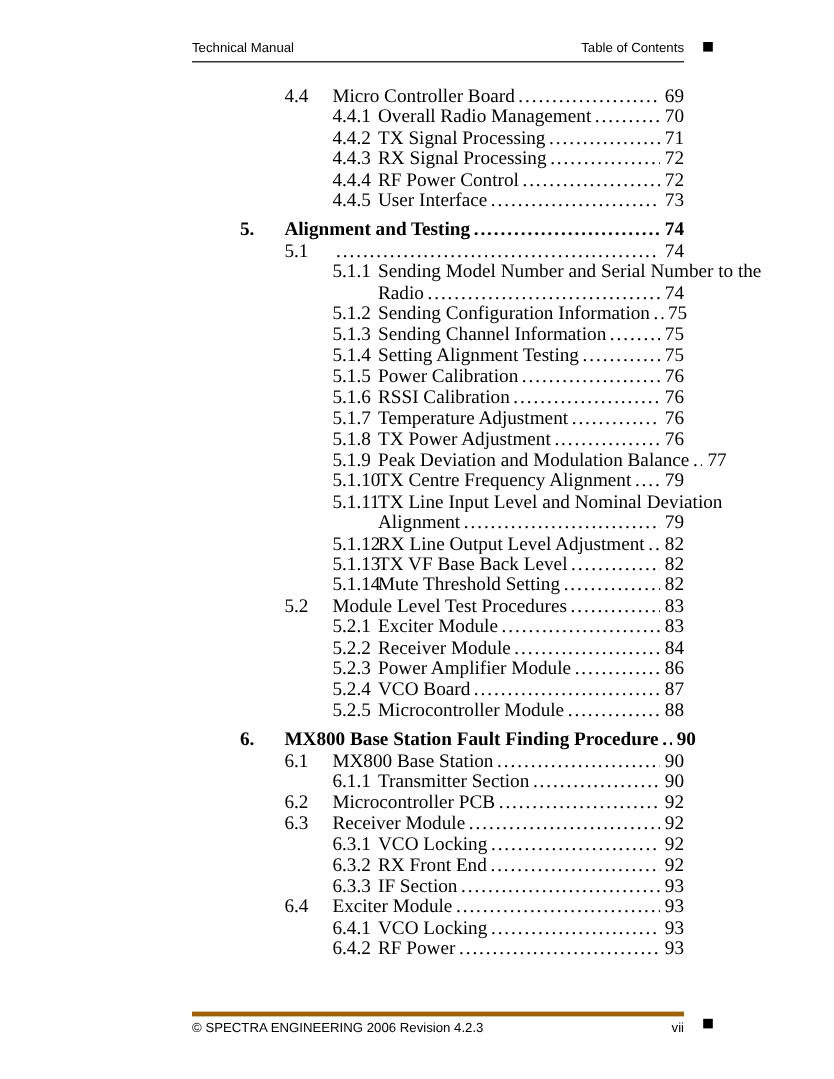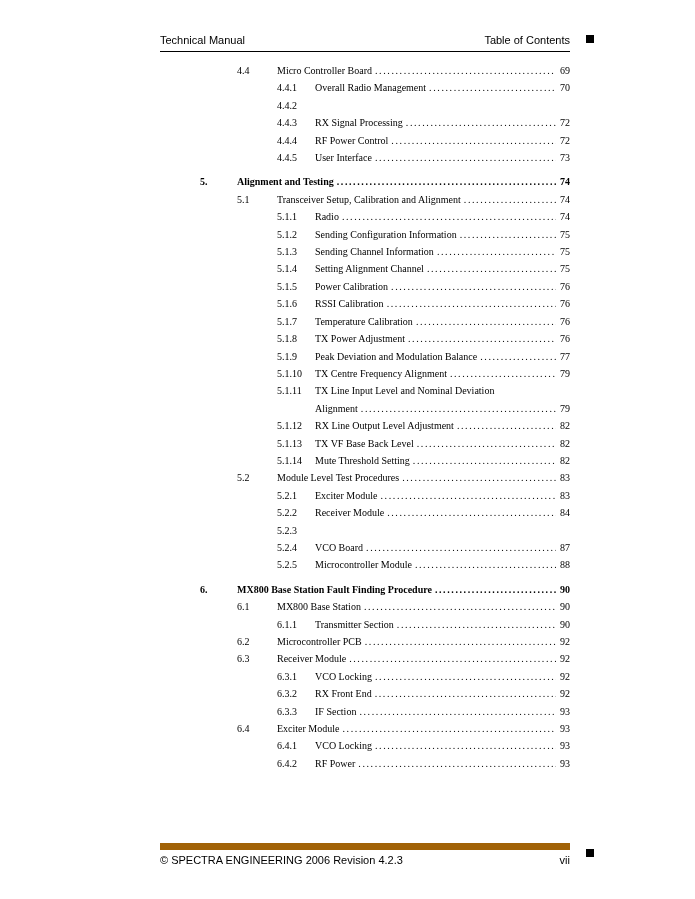--- a/index.html
+++ b/index.html
@@ -39,22 +39,22 @@
     background: #000000;
   }
   .corner-mark.top { right: 101px; top: 35px; }
   .corner-mark.bottom { right: 101px; top: 849px; }
 
   
   .toc {
     position: absolute;
     left: 200px;
     right: 125px;
-    top: 62px;
-    font-size: 10px;
+    top: 72px;
+    font-size: 16px;
     line-height: 17.4px;
   }
   .toc-row { display: flex; }
   .toc-row.space-before { margin-top: 7px; }
   .toc-row.bold { font-weight: bold; }
   .toc-row.italic { }
 
   .toc-row.lvl1 { padding-left: 0; }
   .toc-row.lvl1 .toc-num { width: 37px; }
   .toc-row.lvl2 { padding-left: 37px; }
@@ -92,21 +92,21 @@
     position: absolute;
     left: 160px;
     right: 125px;
     top: 843px;
     display: flex;
     justify-content: space-between;
     align-items: flex-start;
     font-family: "Liberation Sans", "DejaVu Sans", sans-serif;
     font-size: 11px;
     padding-top: 4px;
-    border-top: 7px solid #a16207;
+    border-top: 4px solid #a16207;
   }
 </style>
 </head>
 <body>
 
 <div class="page">
 
   <div class="running-header">
     <span>Technical Manual</span>
     <span>Table of Contents</span>
@@ -129,20 +129,27 @@
         <span class="toc-body">
           <span class="toc-line">
             <span class="toc-title">Overall Radio Management</span>
             <span class="toc-leader"></span>
             <span class="toc-page">70</span>
           </span>
         </span>
       </div>
       <div class="toc-row lvl3 italic">
         <span class="toc-num">4.4.2</span>
+        <span class="toc-body">
+          <span class="toc-line">
+            <span class="toc-title">TX Signal Processing</span>
+            <span class="toc-leader"></span>
+            <span class="toc-page">71</span>
+          </span>
+        </span>
       </div>
       <div class="toc-row lvl3 italic">
         <span class="toc-num">4.4.3</span>
         <span class="toc-body">
           <span class="toc-line">
             <span class="toc-title">RX Signal Processing</span>
             <span class="toc-leader"></span>
             <span class="toc-page">72</span>
           </span>
         </span>
@@ -174,30 +181,32 @@
             <span class="toc-title">Alignment and Testing</span>
             <span class="toc-leader"></span>
             <span class="toc-page">74</span>
           </span>
         </span>
       </div>
       <div class="toc-row lvl2">
         <span class="toc-num">5.1</span>
         <span class="toc-body">
           <span class="toc-line">
-            <span class="toc-title">Transceiver Setup, Calibration and Alignment</span>
             <span class="toc-leader"></span>
             <span class="toc-page">74</span>
           </span>
         </span>
       </div>
       <div class="toc-row lvl3 italic">
         <span class="toc-num">5.1.1</span>
         <span class="toc-body">
           <span class="toc-line">
+            <span class="toc-title">Sending Model Number and Serial Number to the</span>
+          </span>
+          <span class="toc-line">
             <span class="toc-title">Radio</span>
             <span class="toc-leader"></span>
             <span class="toc-page">74</span>
           </span>
         </span>
       </div>
       <div class="toc-row lvl3 italic">
         <span class="toc-num">5.1.2</span>
         <span class="toc-body">
           <span class="toc-line">
@@ -214,21 +223,21 @@
             <span class="toc-title">Sending Channel Information</span>
             <span class="toc-leader"></span>
             <span class="toc-page">75</span>
           </span>
         </span>
       </div>
       <div class="toc-row lvl3 italic">
         <span class="toc-num">5.1.4</span>
         <span class="toc-body">
           <span class="toc-line">
-            <span class="toc-title">Setting Alignment Channel</span>
+            <span class="toc-title">Setting Alignment Testing</span>
             <span class="toc-leader"></span>
             <span class="toc-page">75</span>
           </span>
         </span>
       </div>
       <div class="toc-row lvl3 italic">
         <span class="toc-num">5.1.5</span>
         <span class="toc-body">
           <span class="toc-line">
             <span class="toc-title">Power Calibration</span>
@@ -244,21 +253,21 @@
             <span class="toc-title">RSSI Calibration</span>
             <span class="toc-leader"></span>
             <span class="toc-page">76</span>
           </span>
         </span>
       </div>
       <div class="toc-row lvl3 italic">
         <span class="toc-num">5.1.7</span>
         <span class="toc-body">
           <span class="toc-line">
-            <span class="toc-title">Temperature Calibration</span>
+            <span class="toc-title">Temperature Adjustment</span>
             <span class="toc-leader"></span>
             <span class="toc-page">76</span>
           </span>
         </span>
       </div>
       <div class="toc-row lvl3 italic">
         <span class="toc-num">5.1.8</span>
         <span class="toc-body">
           <span class="toc-line">
             <span class="toc-title">TX Power Adjustment</span>
@@ -355,20 +364,27 @@
         <span class="toc-body">
           <span class="toc-line">
             <span class="toc-title">Receiver Module</span>
             <span class="toc-leader"></span>
             <span class="toc-page">84</span>
           </span>
         </span>
       </div>
       <div class="toc-row lvl3 italic">
         <span class="toc-num">5.2.3</span>
+        <span class="toc-body">
+          <span class="toc-line">
+            <span class="toc-title">Power Amplifier Module</span>
+            <span class="toc-leader"></span>
+            <span class="toc-page">86</span>
+          </span>
+        </span>
       </div>
       <div class="toc-row lvl3 italic">
         <span class="toc-num">5.2.4</span>
         <span class="toc-body">
           <span class="toc-line">
             <span class="toc-title">VCO Board</span>
             <span class="toc-leader"></span>
             <span class="toc-page">87</span>
           </span>
         </span>

